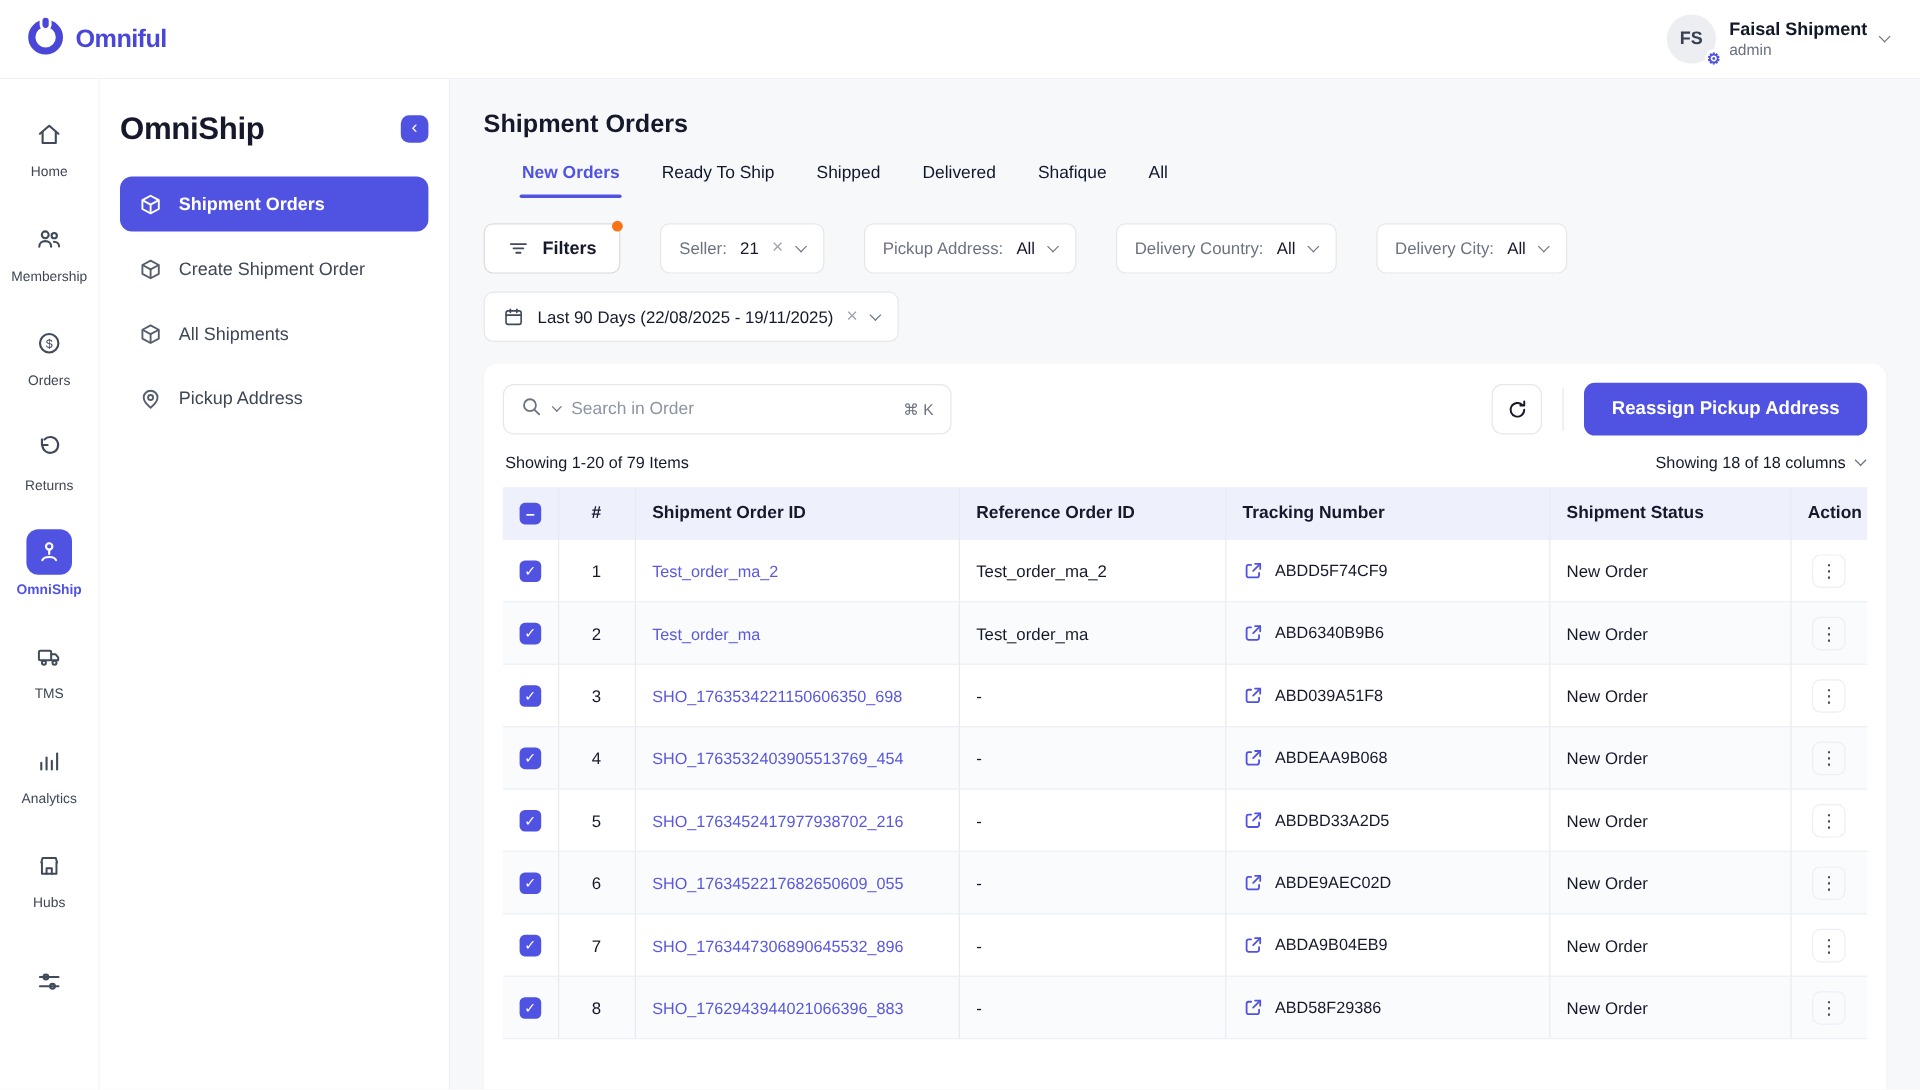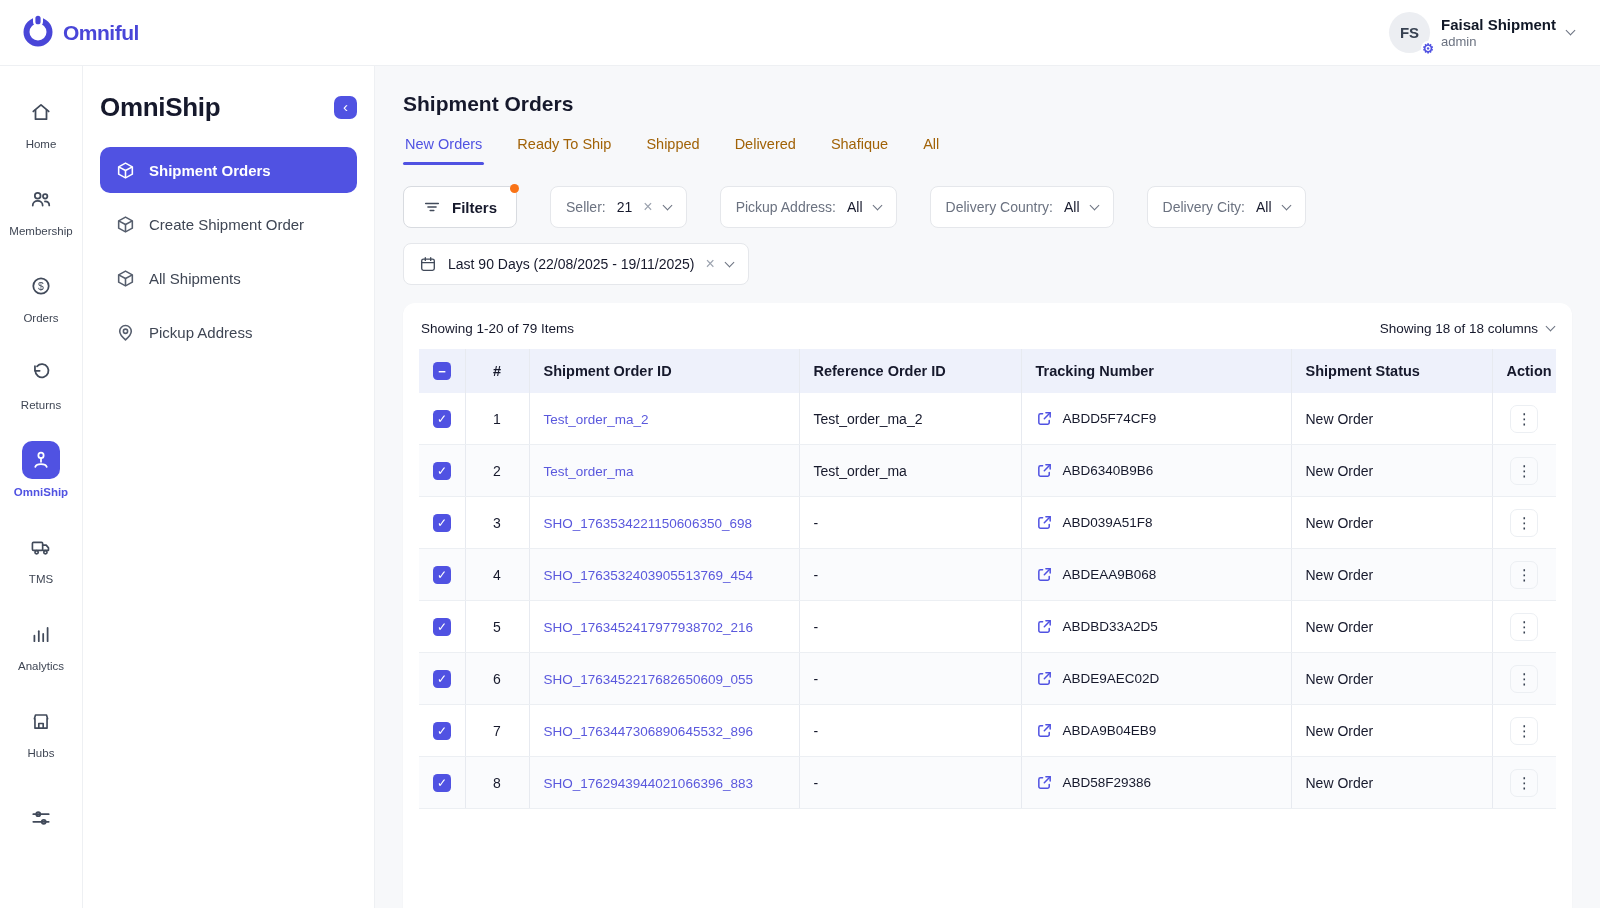--- a/index.html
+++ b/index.html
@@ -67,22 +67,22 @@
   .side-item{display:flex;align-items:center;gap:13px;height:46px;padding:0 15px;border-radius:10px;
     color:#3f4654;font-size:15px;margin-bottom:8px;cursor:pointer;}
   .side-item .sicon{width:21px;height:21px;color:#565e6d;flex:none;display:flex;}
   .side-item.active{background:var(--primary);color:#fff;font-weight:600;}
   .side-item.active .sicon{color:#fff;}
 
   
   .main{flex:1;background:var(--bg);padding:26px 28px 0;display:flex;flex-direction:column;overflow:hidden;}
   .page-title{font-size:21px;font-weight:700;color:var(--text);margin-bottom:20px;}
   .tabs{display:flex;gap:31px;margin-bottom:21px;}
-  .tab{font-size:14.5px;color:#a16207;padding:0 2px 13px;position:relative;font-weight:500;}
-  .tab.active{color:var(--primary);font-weight:400;}
+  .tab{font-size:14.5px;color:#0f172a;padding:0 2px 13px;position:relative;font-weight:500;}
+  .tab.active{color:var(--primary);font-weight:700;margin-left:30px;}
   .tab.active::after{content:"";position:absolute;left:0;right:0;bottom:0;height:3px;border-radius:2px;background:var(--primary);}
   .filter-row{display:flex;gap:33px;margin-bottom:15px;align-items:center;flex-wrap:nowrap;}
   .chip{display:inline-flex;align-items:center;gap:11px;background:#fff;border:1px solid var(--border);
     border-radius:8px;height:42px;padding:14px 15px;font-size:14px;cursor:pointer;white-space:nowrap;}
   .chip-label{color:var(--gray-500);}
   .chip-value{color:var(--text);font-weight:500;}
   .chip-close{color:#9ca3af;font-size:16px;line-height:1;cursor:pointer;}
   .filters-btn{position:relative;display:inline-flex;gap:11px;align-items:center;border:1px solid #d8dbe0;
     border-radius:8px;height:42px;padding:0 19px;background:#fff;font-size:15px;font-weight:600;color:var(--text);}
   .filters-dot{position:absolute;top:-3px;right:-3px;width:9px;height:9px;border-radius:50%;background:var(--orange);}
@@ -354,20 +354,43 @@
               <path d="M13 3v3"></path>
             </svg>
         </span>
         <span class="chip-value">Last 90 Days (22/08/2025 - 19/11/2025)</span>
         <span class="chip-close">×</span>
         <span class="chev"></span>
       </div>
     </div>
 
     <section class="card">
+      <div class="toolbar">
+        <div class="search-order">
+          <span>
+            <svg width="18" height="18" viewBox="0 0 20 20" fill="none" stroke="#6b7280" stroke-width="1.7" stroke-linecap="round">
+                <circle cx="8.5" cy="8.5" r="5.5"></circle>
+                <path d="M13 13l4 4"></path>
+              </svg>
+          </span>
+          <span class="chev sm"></span>
+          <input placeholder="Search in Order" style="">
+          <span class="so-shortcut">⌘ K</span>
+        </div>
+        <div class="toolbar-right">
+          <button class="refresh-btn">
+            <svg width="19" height="19" viewBox="0 0 20 20" fill="none" stroke="currentColor" stroke-width="1.7" stroke-linecap="round" stroke-linejoin="round">
+                <path d="M16 10a6 6 0 1 1-1.7-4.2"></path>
+                <path d="M16 2.8v3.4h-3.4"></path>
+              </svg>
+          </button>
+          <span class="vdivider"></span>
+          <button class="primary-btn">Reassign Pickup Address</button>
+        </div>
+      </div>
 
       <div class="summary-row">
         <span>Showing 1-20 of 79 Items</span>
         <span class="summary-cols">
           <span>Showing 18 of 18 columns</span>
           <span class="chev"></span>
         </span>
       </div>
 
       <table>

